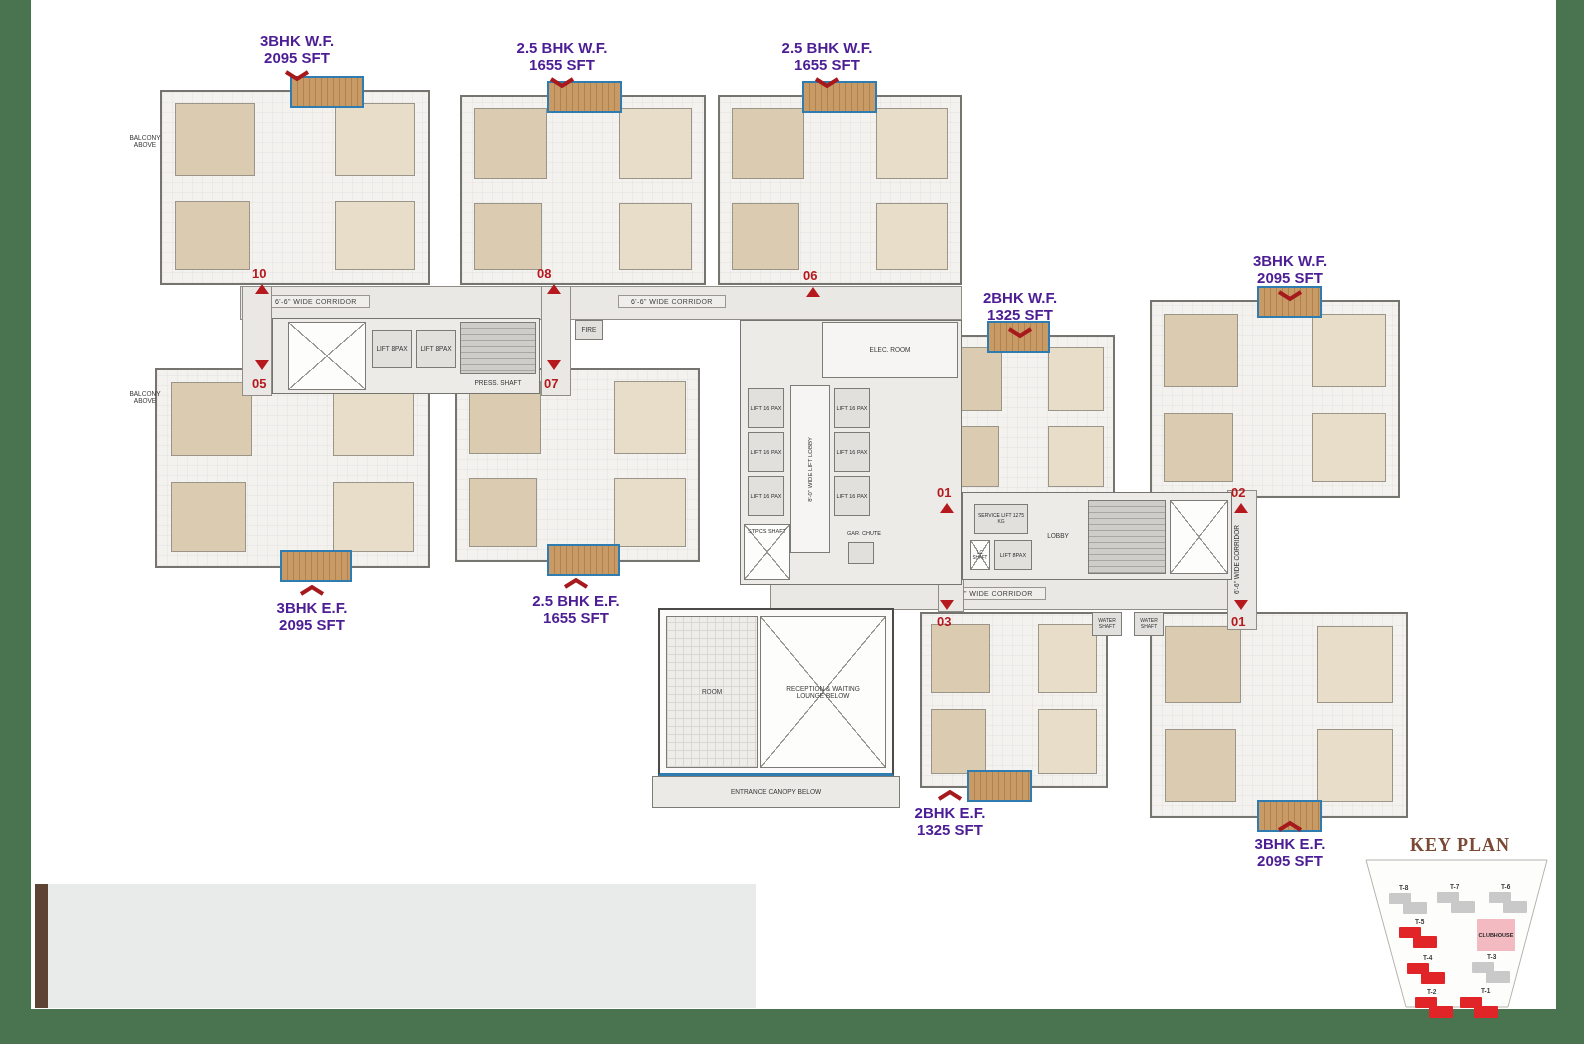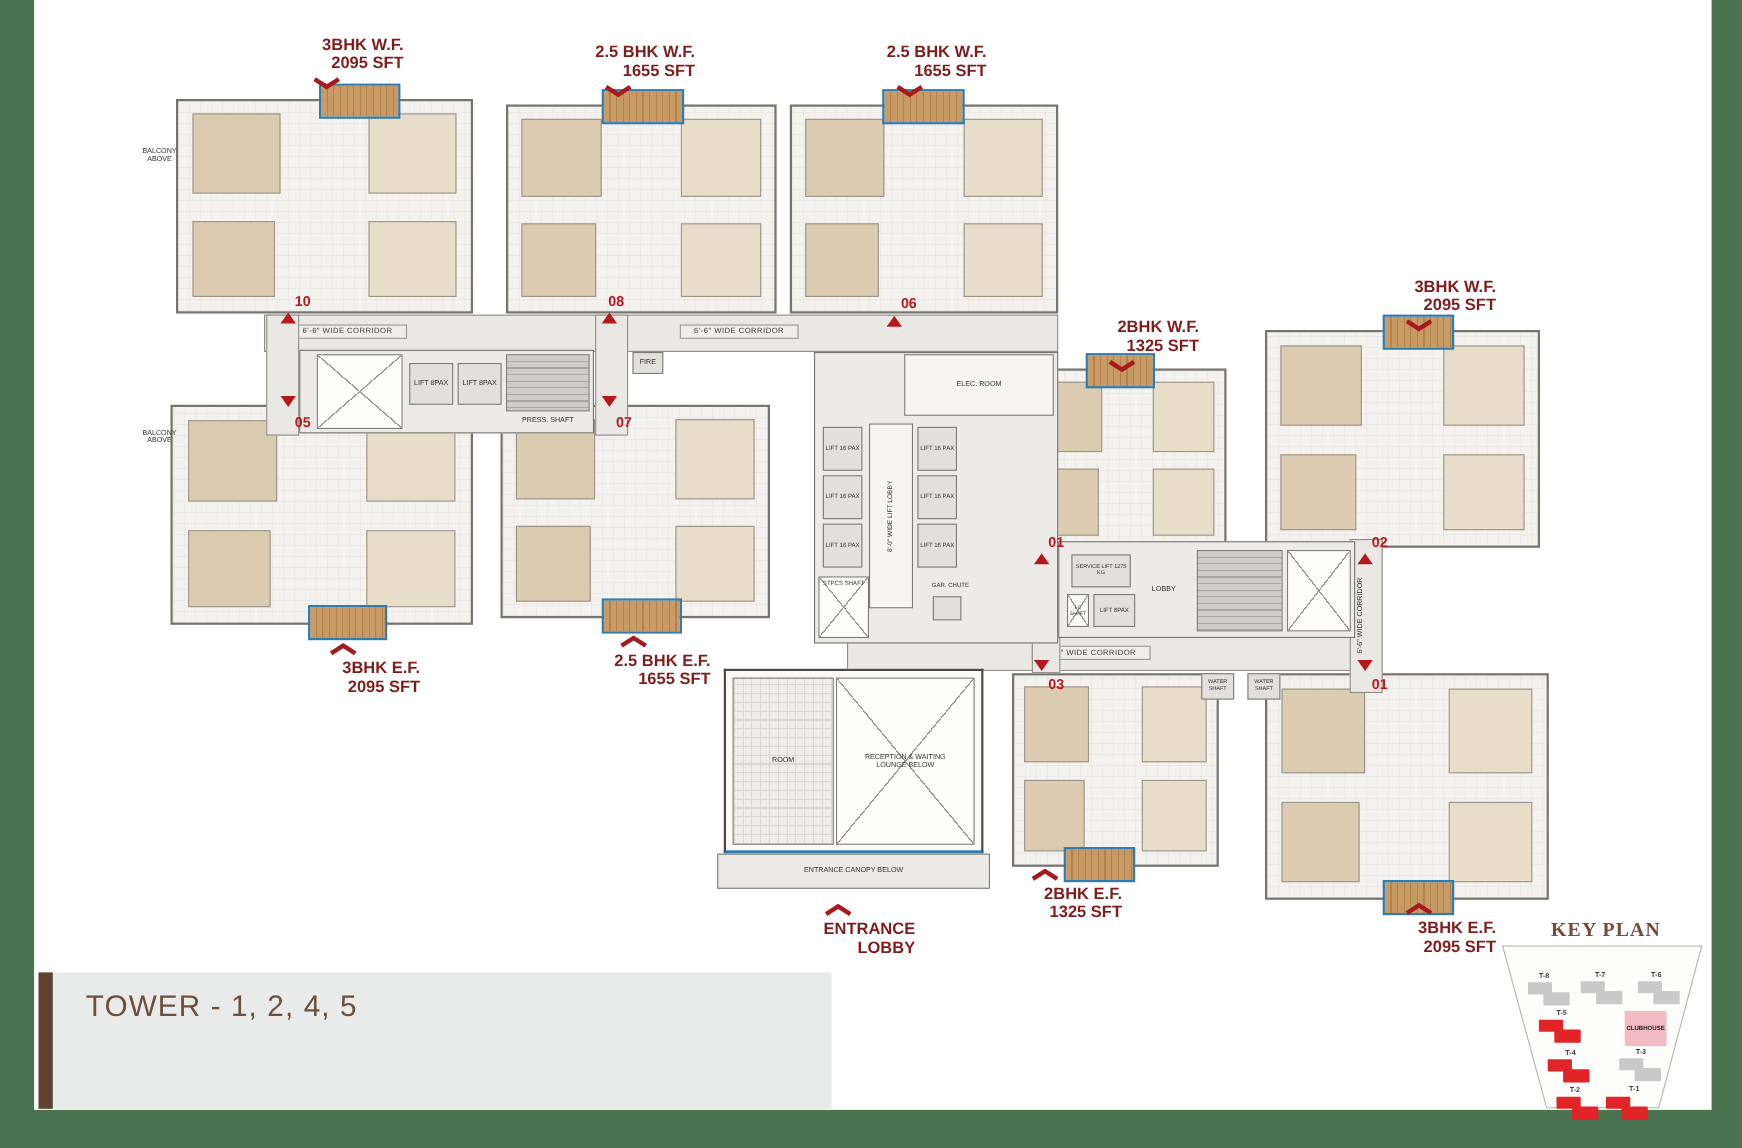--- a/index.html
+++ b/index.html
@@ -27,26 +27,26 @@
   .xcross{background-color:#fdfdfc;background-image:
     linear-gradient(to top right,transparent calc(50% - .6px),#9a9a94 calc(50% - .6px) calc(50% + .6px),transparent calc(50% + .6px)),
     linear-gradient(to bottom right,transparent calc(50% - .6px),#9a9a94 calc(50% - .6px) calc(50% + .6px),transparent calc(50% + .6px));}
   .stairs{background:repeating-linear-gradient(180deg,#cfcdc9 0 5px,#a8a6a2 5px 6px);}
   .gridfloor{background-color:#efede9;background-image:
     repeating-linear-gradient(0deg,#d9d7d2 0 1px,transparent 1px 8px),
     repeating-linear-gradient(90deg,#d9d7d2 0 1px,transparent 1px 8px);}
   .tiny{position:absolute;font-size:6.5px;color:#333;line-height:1.15;text-align:center;}
   .vtext{writing-mode:vertical-rl;transform:rotate(180deg);}
   
-  .marker{position:absolute;color:#b5191e;font-weight:bold;font-size:13px;margin-left:16px;}
+  .marker{position:absolute;color:#b5191e;font-weight:bold;font-size:13px;}
   .tri{position:absolute;width:0;height:0;}
   .tri-up{border-left:7px solid transparent;border-right:7px solid transparent;border-bottom:10px solid #b5191e;}
   .tri-down{border-left:7px solid transparent;border-right:7px solid transparent;border-top:10px solid #b5191e;}
-  .callout{position:absolute;width:140px;text-align:right;font-weight:bold;font-size:15px;
-    line-height:17px;color:#7f1d1d;}
+  .callout{position:absolute;width:140px;text-align:center;font-weight:bold;font-size:15px;
+    line-height:17px;color:#4c1d95;}
   .callout svg{display:block;margin:4px auto 0;}
   .callout.up svg{margin:0 auto 3px;}
   
   .titlebox{position:absolute;left:35px;top:884px;width:721px;height:124px;background:#e9eaea;}
   .titlebar{position:absolute;left:35px;top:884px;width:13px;height:124px;background:#5e4334;}
   .title-line{position:absolute;left:78px;color:#6f4e3c;font-size:27px;letter-spacing:1px;white-space:nowrap;}
   
   .compass{position:absolute;left:800px;top:896px;width:136px;height:100px;}
   .compass .dir{position:absolute;font-weight:bold;color:#1a1a1a;}
   
@@ -278,31 +278,23 @@
     <div>2BHK E.F.</div>
     <div>1325 SFT</div>
   </div>
   <div class="callout up" style="left:1220px;top:820px;">
     <svg width="28" height="12">
         <polyline points="3,10 14,3 25,10" fill="none" stroke="#a6191c" stroke-width="4"></polyline>
       </svg>
     <div>3BHK E.F.</div>
     <div>2095 SFT</div>
   </div>
-  <div class="callout up" style="left:692px;top:821px;">
-    <svg width="28" height="12">
-        <polyline points="3,10 14,3 25,10" fill="none" stroke="#a6191c" stroke-width="4"></polyline>
-      </svg>
-    <div>ENTRANCE</div>
-    <div>LOBBY</div>
-  </div>
 
   <div class="titlebox"></div>
   <div class="titlebar"></div>
-  <div class="title-line" style="top:900px;">TOWER - 1, 2, 4, 5</div>
 
 
   <div class="keyplan">
     <div class="kp-title">KEY PLAN</div>
     <svg width="210" height="152" style="position:absolute;left:0;top:23px;">
       <polygon points="11,2 192,2 153,149 51,149" fill="#fdfdfb" stroke="#b5b3ad" stroke-width="1"></polygon>
     </svg>
     <div class="kp-label" style="left:44px;top:49px;">T-8</div>
     <div class="blob" style="left:34px;top:58px;"></div>
     <div class="kp-label" style="left:95px;top:48px;">T-7</div>

